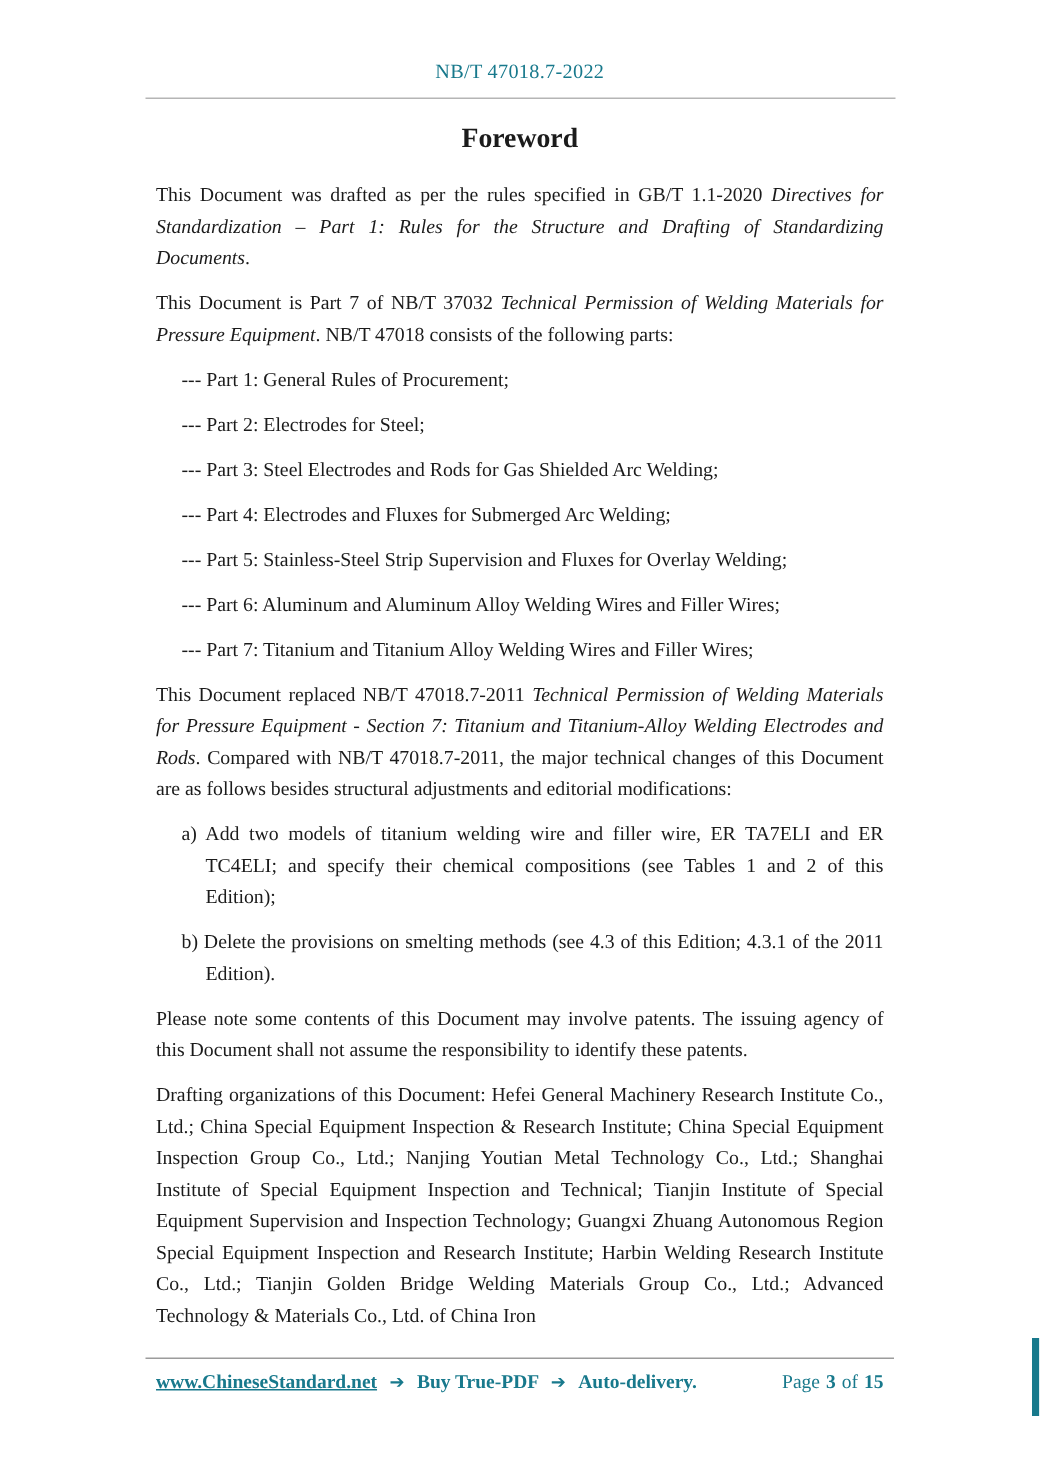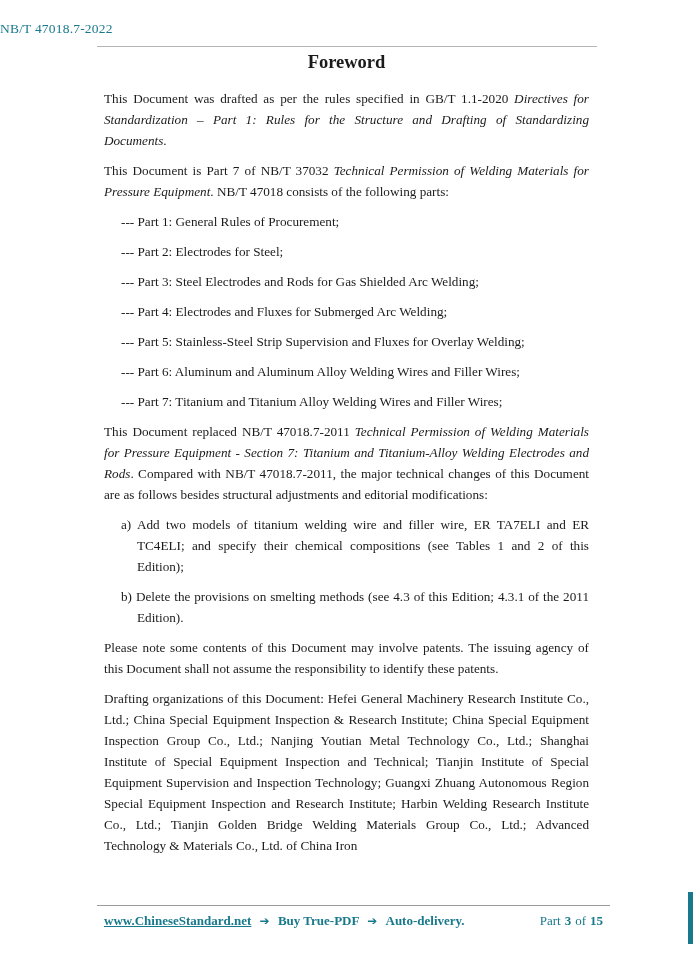--- a/index.html
+++ b/index.html
@@ -14,55 +14,55 @@
     background: #ffffff;
     font-family: "Liberation Serif", "DejaVu Serif", serif;
   }
   .page {
     position: relative;
     width: 693px; height: 980px;
     background: #ffffff;
     color: var(--text);
     overflow: hidden;
   }
-  .page-header { text-align: left; padding-top: 21px; }
+  .page-header { text-align: center; padding-top: 40px; }
   .doc-number {
     color: var(--accent);
     font-size: 13.5px;
     letter-spacing: 0.2px;
   }
   .header-rule {
     border: none;
     border-top: 1px solid var(--rule);
     width: 500px;
     margin: 9px auto 0 auto;
   }
   .content { padding: 0 104px; }
   .title {
     text-align: center;
     font-size: 18.5px;
     font-weight: bold;
-    margin: 5px 0 15px 0;
+    margin: 17px 0 15px 0;
   }
   .block {
     font-size: 13.2px;
     line-height: 21px;
     margin: 9px 0;
   }
   .para { text-align: justify; }
   .list { margin-left: 17px; }
   .hang {
     padding-left: 33px;
     text-indent: -16px;
     text-align: justify;
   }
   .block i { font-style: italic; }
   .page-footer {
     position: absolute;
-    left: 97px; right: 83px; top: 905px;
+    left: 97px; right: 97px; top: 905px;
   }
   .footer-rule {
     border: none;
     border-top: 1px solid var(--footer_rule);
   }
   .footer-row {
     display: flex;
     justify-content: space-between;
     align-items: baseline;
     padding: 7px 7px 0 7px;
@@ -128,20 +128,20 @@
     <hr class="footer-rule">
     <div class="footer-row">
       <div class="footer-left">
         <span class="footer-link">www.ChineseStandard.net</span>
         <span class="arrow">➔</span>
         <span>Buy True-PDF</span>
         <span class="arrow">➔</span>
         <span>Auto-delivery.</span>
       </div>
       <div class="footer-right">
-        <span>Part</span><b>3</b><span>of</span><b>15</b>
+        <span>Page</span><b>3</b><span>of</span><b>15</b>
       </div>
     </div>
   </footer>
 
   <div class="edge-marker"></div>
 
 </div>
 
 </body></html>

